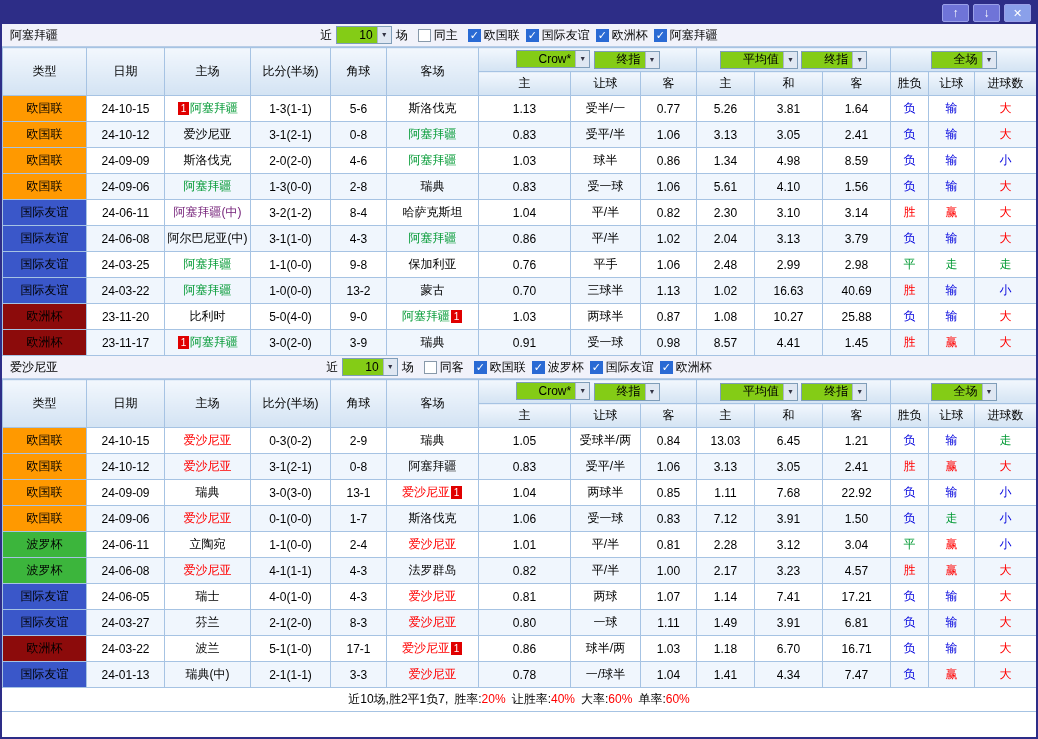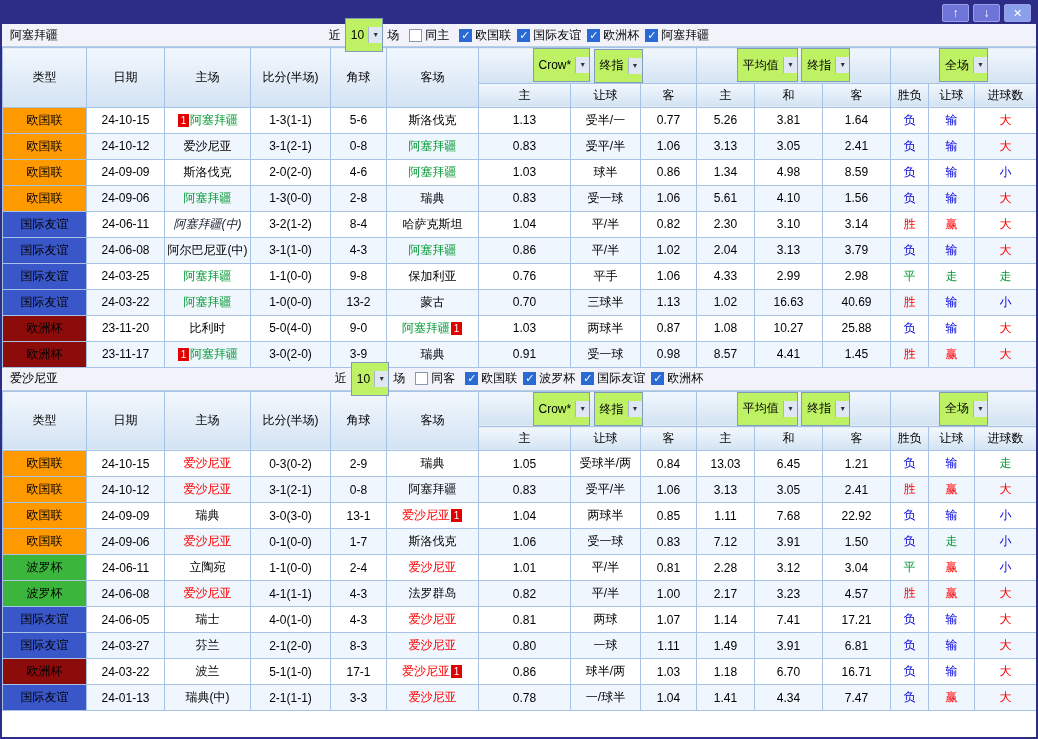--- a/index.html
+++ b/index.html
@@ -14,21 +14,21 @@
   .radio-dot { width:11px; height:11px; border-radius:50%; background:#fff; position:relative; display:inline-block; }
   .radio-dot.selected::after { content:""; position:absolute; left:3px; top:3px; width:5px; height:5px; border-radius:50%; background:#2d5fd0; }
   .tb-buttons { position:absolute; right:5px; top:2px; display:flex; gap:4px; }
   .tb-btn { width:27px; height:18px; background:#6f74d8; border:1px solid #9aa0e8; color:#fff; text-align:center; line-height:16px; font-size:12px; cursor:pointer; border-radius:2px; }
   .tb-btn.close { background:#8aa0ea; font-size:11px; }
 
   
   .section-bar { height:23px; background:#f1f2fa; border-bottom:1px solid #b9cde6; display:flex; align-items:center; position:relative; }
   .team-name { position:absolute; left:8px; color:#000; }
   .filters { margin:0 auto; display:inline-flex; align-items:center; gap:4px; }
-  .hsel { display:inline-flex; align-items:center; border:1px solid #7f9db9; background:#bef264; height:34px; padding-left:5px; gap:4px; cursor:pointer; color:#000; }
+  .hsel { display:inline-flex; align-items:center; border:1px solid #7f9db9; background:#84cc16; height:18px; padding-left:22px; gap:4px; cursor:pointer; color:#000; }
   .hsel .arr { width:14px; height:16px; background:#dfe7f2; border-left:1px solid #aab8cc; font-size:7px; line-height:16px; text-align:center; color:#334; }
   .cb { display:inline-flex; align-items:center; gap:3px; margin-left:6px; cursor:pointer; }
   .cbbox { width:13px; height:13px; border:1px solid #8899aa; background:#fff; display:inline-block; position:relative; }
   .cbbox.checked { background:#2a6ad4; border-color:#2a6ad4; }
   .cbbox.checked::after { content:"\2713"; position:absolute; left:1px; top:-1px; color:#fff; font-size:11px; }
   .comps { display:inline-flex; align-items:center; }
 
   
   table.grid { width:100%; border-collapse:collapse; table-layout:fixed; }
   .grid th, .grid td { border:1px solid #a6c3e3; text-align:center; white-space:nowrap; overflow:hidden; padding:0; }
@@ -221,21 +221,21 @@
             <td>5.61</td>
             <td>4.10</td>
             <td>1.56</td>
             <td style="color: rgb(0, 0, 221);">负</td>
             <td style="color: rgb(0, 0, 221);">输</td>
             <td style="color: rgb(255, 0, 0);">大</td>
           </tr>
           <tr>
             <td class="type" style="background: rgb(58, 87, 201);">国际友谊</td>
             <td>24-06-11</td>
-            <td><span style="color: #0f172a; font-style: italic;">阿塞拜疆(中)</span></td>
+            <td><span style="color: #701a75;">阿塞拜疆(中)</span></td>
             <td class="score">3-2(1-2)</td>
             <td>8-4</td>
             <td><span>哈萨克斯坦</span></td>
             <td>1.04</td>
             <td>平/半</td>
             <td>0.82</td>
             <td>2.30</td>
             <td>3.10</td>
             <td>3.14</td>
             <td style="color: rgb(255, 0, 0);">胜</td>
@@ -262,21 +262,21 @@
           <tr>
             <td class="type" style="background: rgb(58, 87, 201);">国际友谊</td>
             <td>24-03-25</td>
             <td><span style="color: rgb(0, 153, 51);">阿塞拜疆</span></td>
             <td class="score">1-1(0-0)</td>
             <td>9-8</td>
             <td><span>保加利亚</span></td>
             <td>0.76</td>
             <td>平手</td>
             <td>1.06</td>
-            <td>4.33</td>
+            <td>2.48</td>
             <td>2.99</td>
             <td>2.98</td>
             <td style="color: rgb(0, 153, 51);">平</td>
             <td style="color: rgb(0, 153, 51);">走</td>
             <td style="color: rgb(0, 153, 51);">走</td>
           </tr>
           <tr>
             <td class="type" style="background: rgb(58, 87, 201);">国际友谊</td>
             <td>24-03-22</td>
             <td><span style="color: rgb(0, 153, 51);">阿塞拜疆</span></td>
@@ -599,15 +599,22 @@
             <td>1.41</td>
             <td>4.34</td>
             <td>7.47</td>
             <td style="color: rgb(0, 0, 221);">负</td>
             <td style="color: rgb(255, 0, 0);">赢</td>
             <td style="color: rgb(255, 0, 0);">大</td>
           </tr>
         </tbody>
     </table>
 
+    <div class="summary">
+      <span>近10场,胜2平1负7,</span>
+      <span><span>胜率:</span><span class="val">20%</span></span>
+      <span><span>让胜率:</span><span class="val">40%</span></span>
+      <span><span>大率:</span><span class="val">60%</span></span>
+      <span><span>单率:</span><span class="val">60%</span></span>
+    </div>
   </div>
 
 </div>
 
 </body></html>

